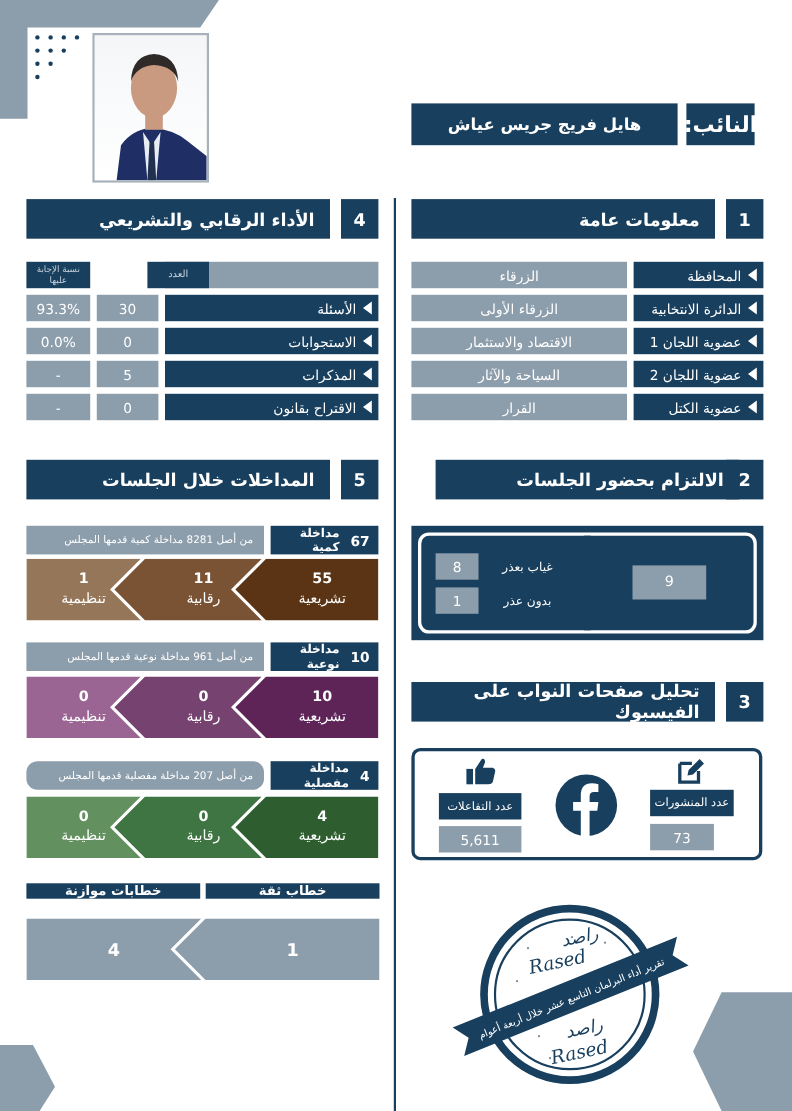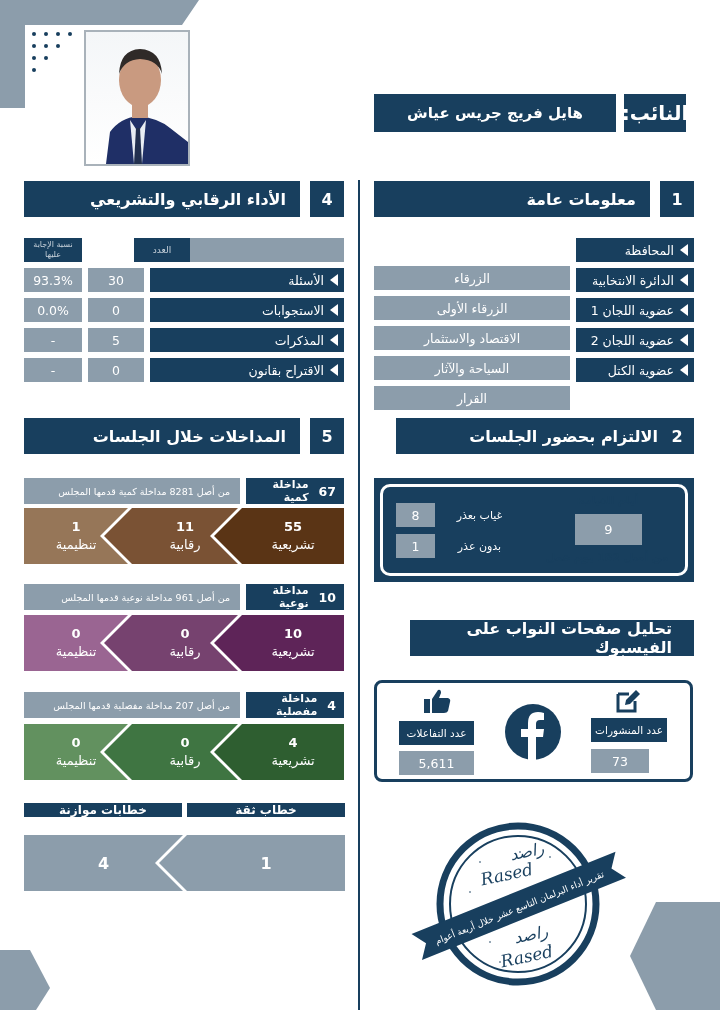--- a/index.html
+++ b/index.html
@@ -23,21 +23,21 @@
   .mp-label { left: 624px; top: 94px; width: 62px; height: 38px; font-size: 20px; font-weight: bold; display: flex; align-items: center; justify-content: center; }
 
   .divider { left: 358px; top: 180px; width: 2px; height: 830px; background: #183f5e; }
 
   .sec-num { width: 34px; height: 36px; display: flex; align-items: center; justify-content: center; font-weight: bold; font-size: 16px; }
   .sec-num::after { content: ""; }
   .sec-title { height: 36px; display: flex; align-items: center; justify-content: flex-start; padding-right: 14px; font-weight: bold; font-size: 16px; }
 
   .row-label { height: 24px; display: flex; align-items: center; font-size: 12.5px; padding-right: 6px; gap: 6px; }
   .tri { width: 0; height: 0; border-top: 6px solid transparent; border-bottom: 6px solid transparent; border-right: 8px solid #ffffff; display: inline-block; }
-  .row-val { height: 24px; display: flex; align-items: center; justify-content: center; font-size: 12.5px; margin-top: 28px; }
+  .row-val { height: 24px; display: flex; align-items: center; justify-content: center; font-size: 12.5px; }
 
   .small-cell { height: 24px; display: flex; align-items: center; justify-content: center; font-size: 12.5px; }
 
   
   .att-outer { left: 374px; top: 478px; width: 320px; height: 104px; background: #183f5e; padding: 6px; }
   .att-inner { position: relative; width: 100%; height: 100%; border: 3px solid #ffffff; border-radius: 10px; }
   .att-split { position: absolute; left: 148px; top: 0; width: 6px; height: 100%; background: #183f5e; }
 
   
   .fb-box { left: 374px; top: 680px; width: 319px; height: 102px; border: 3px solid #183f5e; border-radius: 8px; background: #fff; }
@@ -176,21 +176,21 @@
 <div class="abs" style="left:532px; top:494px; width:150px; text-align:center; font-size:11px; font-weight:bold; color:#183f5e;">أيام الغياب:</div>
 <div class="abs gray small-cell" style="left:575px; top:514px; width:67px; height:31px; font-size:13px;">9</div>
 <div class="abs" style="left:532px; top:551px; width:150px; text-align:center; font-size:11px; font-weight:bold; color:#183f5e;">من أصل 182 يوم عمل</div>
 
 <div class="abs navy small-cell" style="left:441px; top:503px; width:77px; height:24px; font-size:11px;">غياب بعذر</div>
 <div class="abs gray small-cell" style="left:396px; top:503px; width:39px; height:24px;">8</div>
 <div class="abs navy small-cell" style="left:441px; top:534px; width:77px; height:24px; font-size:11px;">بدون عذر</div>
 <div class="abs gray small-cell" style="left:396px; top:534px; width:39px; height:24px;">1</div>
 
 <div class="abs navy sec-num" style="left:660px; top:620px;">3</div>
-<div class="abs navy sec-title" style="left:374px; top:620px; width:276px;margin-left:36px;">تحليل صفحات النواب على الفيسبوك</div>
+<div class="abs navy sec-title" style="left:374px; top:620px; width:276px;">تحليل صفحات النواب على الفيسبوك</div>
 
 <div class="abs fb-box"></div>
 
 <div class="abs" style="left:615px; top:688px;">
   <svg width="26" height="26" viewBox="0 0 26 26">
     <path d="M3 6 H14 M3 6 V23 H20 V13" stroke="#183f5e" stroke-width="3" fill="none"></path>
     <path d="M10 17 L11 12 L21 2 L25 6 L15 16 Z" fill="#183f5e"></path>
   </svg>
 </div>
 <div class="abs navy small-cell" style="left:591px; top:718px; width:76px; height:24px; font-size:10.5px;">عدد المنشورات</div>
@@ -262,21 +262,21 @@
   <div class="abs seg" style="left:0; top:0; width:104px;">
       <span class="n">0</span>
       <span>تنظيمية</span>
     </div>
 </div>
 
 <div class="abs navy int-head-num" style="left:246px; top:692px; width:98px;">
   <span>4</span>
     <span style="font-size:11px;">مداخلة مفصلية</span>
 </div>
-<div class="abs gray int-head-desc" style="left:24px; top:692px; width:216px;">من أصل 207 مداخلة مفصلية قدمها المجلس</div>
+<div class="abs gray int-head-desc" style="left:24px; top:692px; width:216px;border-radius:10px;">من أصل 207 مداخلة مفصلية قدمها المجلس</div>
 <div class="abs" style="left:24px; top:724px; width:320px; height:56px;">
   <svg width="320" height="56" viewBox="0 0 320 56" style="position:absolute;left:0;top:0;">
     <polygon points="218,0 320,0 320,56 218,56 190,28" fill="#2e5e30"></polygon>
     <polygon points="108,0 214,0 186,28 214,56 108,56 80,28" fill="#3f7542"></polygon>
     <polygon points="0,0 104,0 76,28 104,56 0,56" fill="#62915f"></polygon>
   </svg>
   <div class="abs seg" style="left:218px; top:0; width:102px;">
       <span class="n">4</span>
       <span>تشريعية</span>
     </div>

